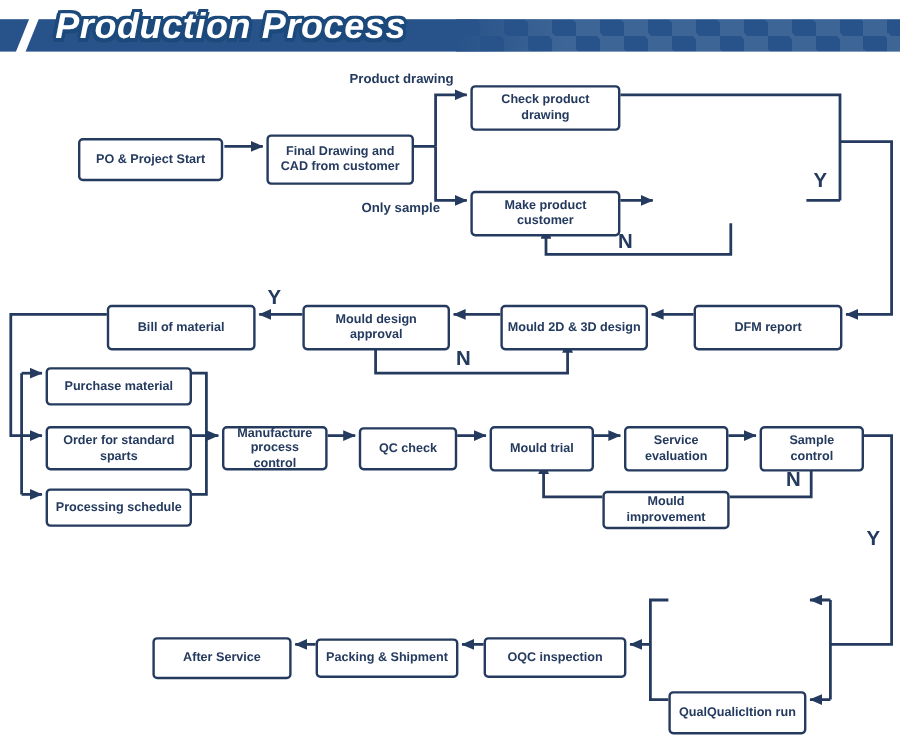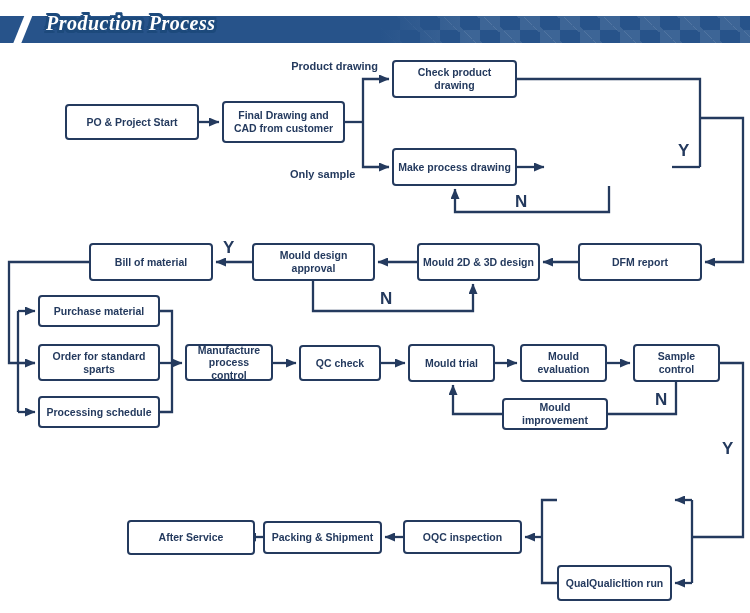--- a/index.html
+++ b/index.html
@@ -11,31 +11,31 @@
   .banner-checker { position:absolute; left:380px; top:0; width:370px; height:27px;
     background-image:
       linear-gradient(45deg, rgba(255,255,255,.10) 25%, transparent 25%, transparent 75%, rgba(255,255,255,.10) 75%),
       linear-gradient(45deg, rgba(255,255,255,.10) 25%, transparent 25%, transparent 75%, rgba(255,255,255,.10) 75%);
     background-position:0 0, 20px 14px; background-size:40px 28px; }
   .banner-checker-fade { position:absolute; left:380px; top:0; width:90px; height:27px;
     background:linear-gradient(to right, #27538a, rgba(39,83,138,0)); }
   .banner-slash { position:absolute; left:19px; top:10px; width:8px; height:38px;
     background:#ffffff; transform:skewX(-22deg); }
   .page-title { position:absolute; left:46px; top:1px; height:44px; display:flex; align-items:center;
-    font-size:20px; font-weight:700; font-style:italic; letter-spacing:0.5px; color:#ffffff;
+    font-size:30px; font-weight:700; font-style:italic; letter-spacing:0.5px; color:#ffffff;
     text-shadow:
       -2px -2px 0 #1d4a7c, 2px -2px 0 #1d4a7c, -2px 2px 0 #1d4a7c, 2px 2px 0 #1d4a7c,
       -3px 0 0 #1d4a7c, 3px 0 0 #1d4a7c, 0 -3px 0 #1d4a7c, 0 3px 0 #1d4a7c,
-      -2px 3px 0 #1d4a7c, 2px 3px 0 #1d4a7c, -2px -3px 0 #1d4a7c, 2px -3px 0 #1d4a7c; font-family: Liberation Serif, serif; }
+      -2px 3px 0 #1d4a7c, 2px 3px 0 #1d4a7c, -2px -3px 0 #1d4a7c, 2px -3px 0 #1d4a7c; }
 
   
   .connectors { position:absolute; left:0; top:0; width:750px; height:613px; pointer-events:none; }
   .node { position:absolute; display:flex; align-items:center; justify-content:center;
     text-align:center; background:#ffffff; border:2.5px solid #243a5e; border-radius:4px;
-    color:#243a5e; font-size:10.5px; font-weight:700; line-height:1.2; padding:1px 4px; z-index:2; }
+    color:#243a5e; font-size:10.5px; font-weight:700; line-height:1.2; padding:1px 4px; z-index:2;margin-top:11px; }
   .edge-label { position:absolute; color:#243a5e; font-size:11px; font-weight:700; z-index:2; }
   .yn-label { position:absolute; color:#243a5e; font-size:17px; font-weight:700; z-index:2; }
 </style>
 </head>
 <body>
 
 <div class="stage">
 
   <div class="banner">
     <div class="banner-checker"></div>
@@ -80,44 +80,44 @@
       <path d="M692,500 V583"></path>
       <path d="M692,500 H675" marker-end="url(#arr)"></path>
       <path d="M692,583 H675" marker-end="url(#arr)"></path>
       <path d="M557,500 H542 V583 H557"></path>
       <path d="M542,537 H525" marker-end="url(#arr)"></path>
       <path d="M403,537 H385" marker-end="url(#arr)"></path>
       <path d="M263,537 H246" marker-end="url(#arr)"></path>
     </g>
   </svg>
 
-  <div class="node" style="left:65px;top:104px;width:134px;height:36px">PO &amp; Project Start</div>
+  <div class="node" style="left:65px;top:104px;width:121px;height:36px">PO &amp; Project Start</div>
   <div class="node" style="left:222px;top:101px;width:123px;height:42px">Final Drawing and CAD from customer</div>
   <div class="node" style="left:392px;top:60px;width:125px;height:38px">Check product drawing</div>
-  <div class="node" style="left:392px;top:148px;width:125px;height:38px">Make process drawing</div>
+  <div class="node" style="left:392px;top:148px;width:125px;height:38px">Make product customer</div>
   <div class="node" style="left:578px;top:243px;width:124px;height:38px">DFM report</div>
   <div class="node" style="left:417px;top:243px;width:123px;height:38px">Mould 2D &amp; 3D design</div>
   <div class="node" style="left:252px;top:243px;width:123px;height:38px">Mould design approval</div>
   <div class="node" style="left:89px;top:243px;width:124px;height:38px">Bill of material</div>
   <div class="node" style="left:38px;top:295px;width:122px;height:32px">Purchase material</div>
   <div class="node" style="left:38px;top:344px;width:122px;height:37px">Order for standard sparts</div>
   <div class="node" style="left:38px;top:396px;width:122px;height:32px">Processing schedule</div>
   <div class="node" style="left:185px;top:344px;width:88px;height:37px">Manufacture process control</div>
   <div class="node" style="left:299px;top:345px;width:82px;height:36px">QC check</div>
   <div class="node" style="left:408px;top:344px;width:87px;height:38px">Mould trial</div>
-  <div class="node" style="left:520px;top:344px;width:87px;height:38px">Mould evaluation</div>
+  <div class="node" style="left:520px;top:344px;width:87px;height:38px">Service evaluation</div>
   <div class="node" style="left:633px;top:344px;width:87px;height:38px">Sample control</div>
   <div class="node" style="left:502px;top:398px;width:106px;height:32px">Mould improvement</div>
   <div class="node" style="left:557px;top:565px;width:115px;height:36px">QualQualicItion run</div>
   <div class="node" style="left:403px;top:520px;width:119px;height:34px">OQC inspection</div>
   <div class="node" style="left:263px;top:521px;width:119px;height:33px">Packing &amp; Shipment</div>
-  <div class="node" style="left:127px;top:520px;width:128px;height:35px">After Service</div>
+  <div class="node" style="left:127px;top:520px;width:116px;height:35px">After Service</div>
 
   <div class="edge-label" style="left:290px;top:60px;width:88px;text-align:right">Product drawing</div>
-  <div class="edge-label" style="left:290px;top:168px;width:88px;text-align:left">Only sample</div>
+  <div class="edge-label" style="left:290px;top:168px;width:88px;text-align:center">Only sample</div>
   <div class="yn-label" style="left:678px;top:141px">Y</div>
   <div class="yn-label" style="left:515px;top:192px">N</div>
   <div class="yn-label" style="left:223px;top:238px">Y</div>
   <div class="yn-label" style="left:380px;top:289px">N</div>
   <div class="yn-label" style="left:655px;top:390px">N</div>
   <div class="yn-label" style="left:722px;top:439px">Y</div>
 
 </div>
 
 </body></html>

